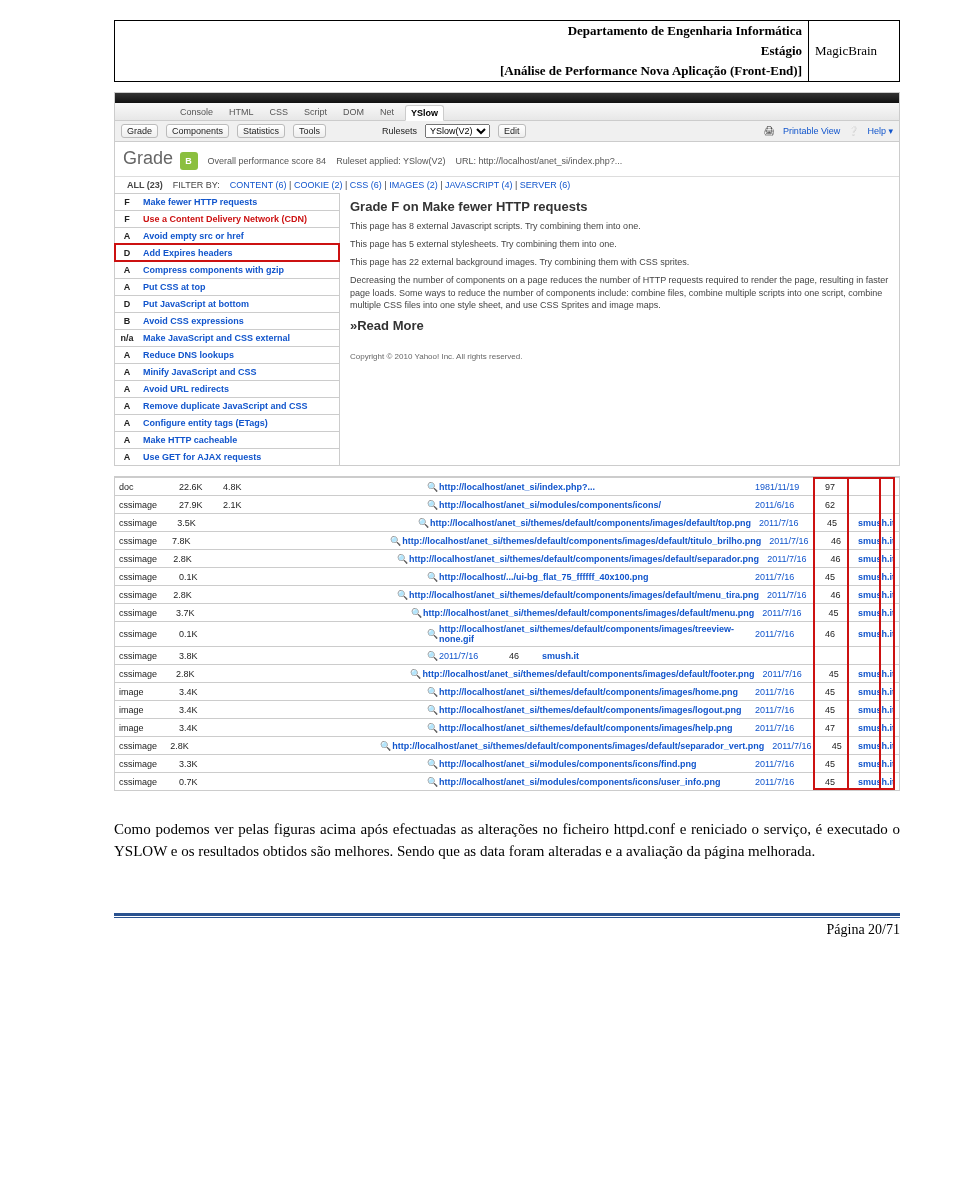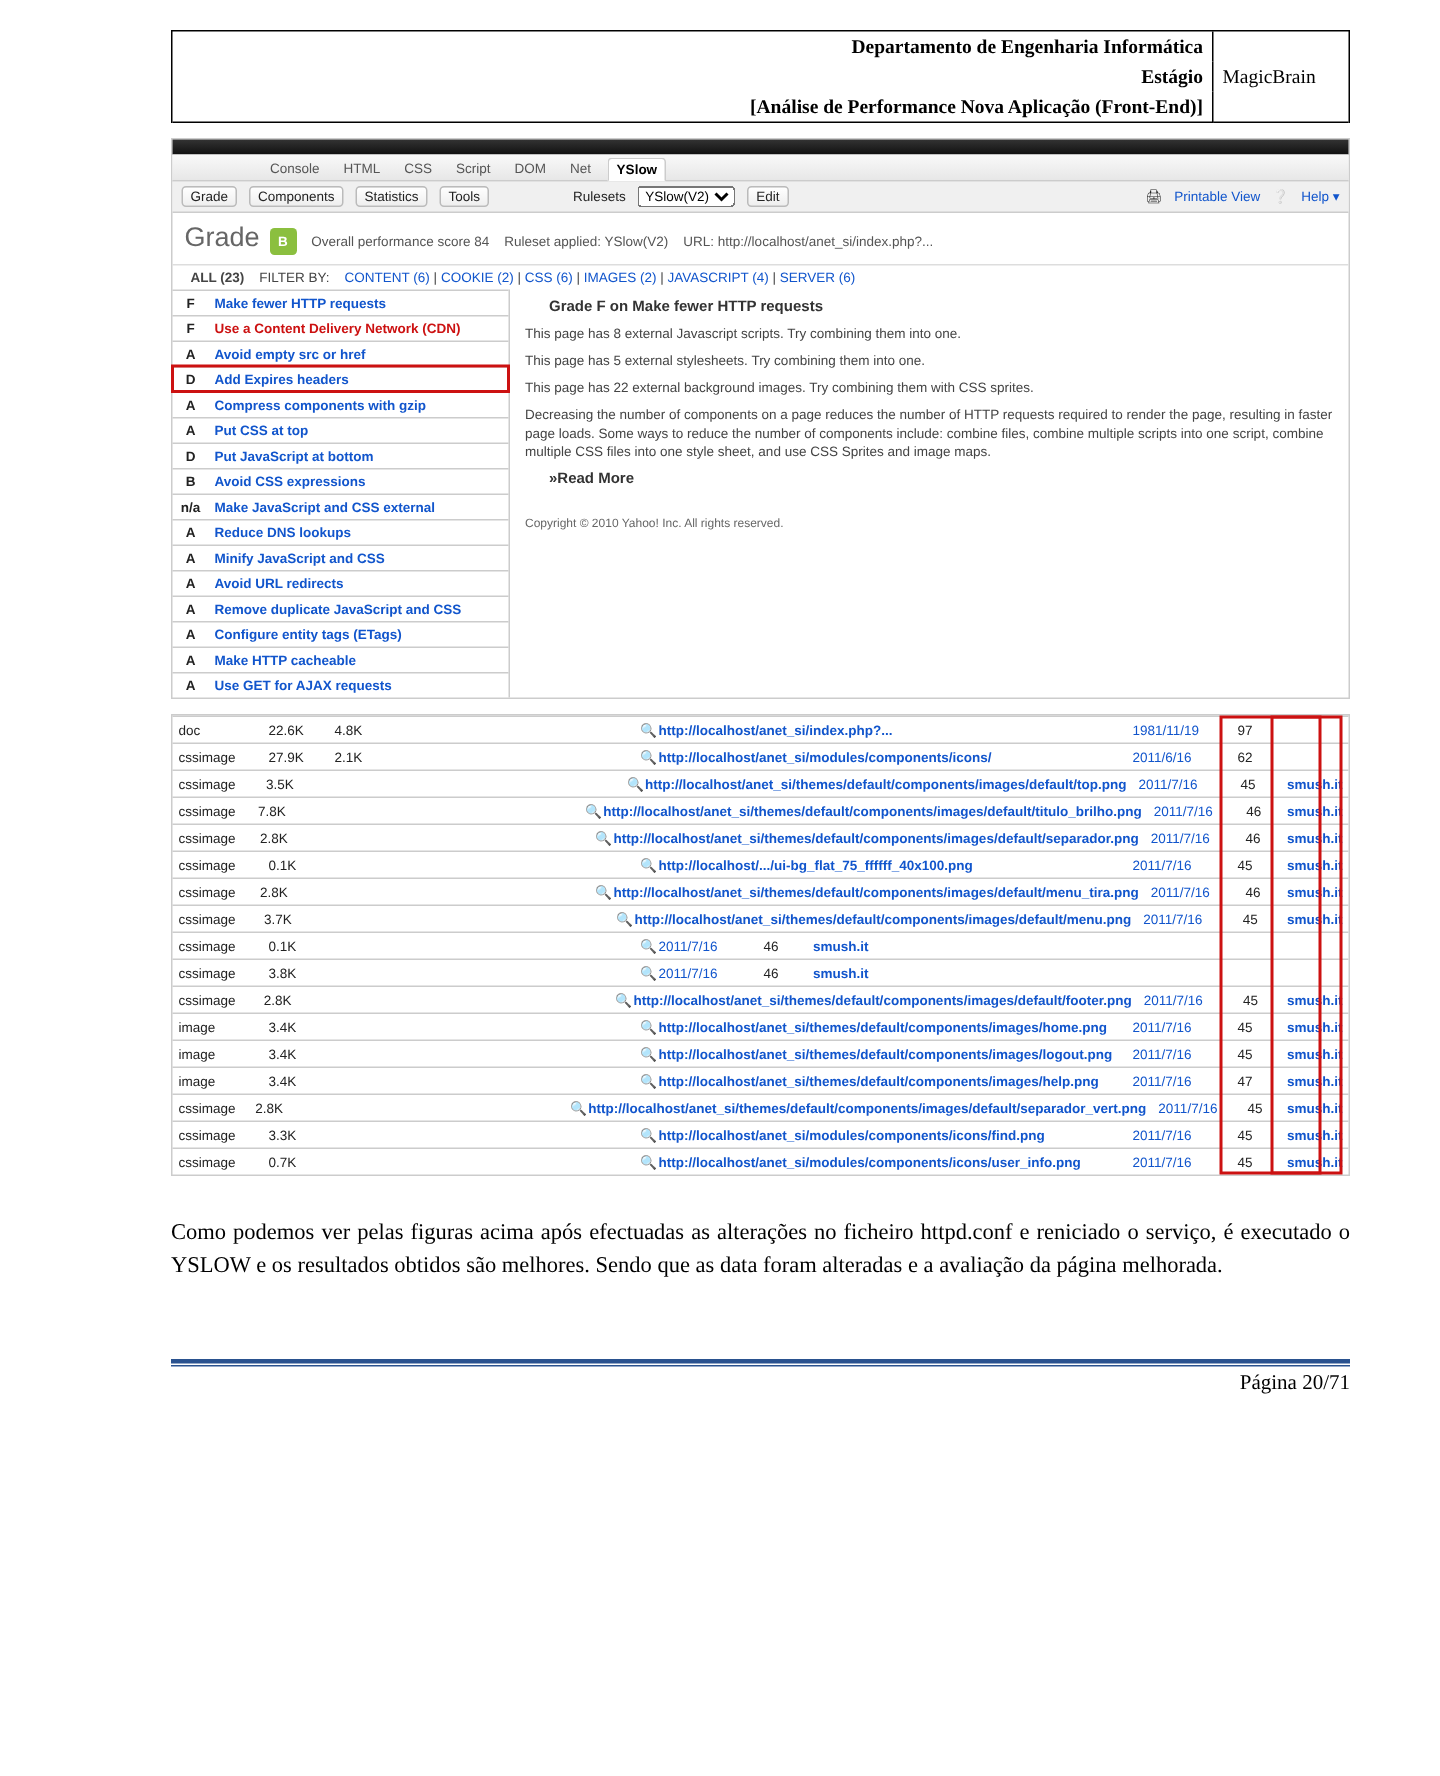--- a/index.html
+++ b/index.html
@@ -28,21 +28,21 @@
   .filterbar { padding:3px 12px; font-size:9px; color:#444; }
   .filterbar .fl { color:#1155cc; }
   .body2 { display:flex; }
   .rules { width:225px; border-right:1px solid #ccc; }
   .rule { display:flex; border-top:1px solid #ccc; font-size:9px; }
   .rule .g { width:24px; text-align:center; font-weight:bold; padding:3px 0; }
   .rule .t { flex:1; padding:3px 4px; font-weight:bold; color:#1155cc; }
   .rule.red .t { color:#cc1111; }
   .rule.hl { outline:2px solid #cc1111; outline-offset:-1px; }
   .detail { flex:1; padding:6px 10px; color:#444; }
-  .detail b { display:block; margin-bottom:6px; color:#333; font-size:10px;margin-left:16px; }
+  .detail b { display:block; margin-bottom:6px; color:#333; font-size:13px; }
   .detail p { margin-bottom:6px; line-height:1.35; }
 
   .shot2-row { display:flex; border-top:1px solid #ccc; font-size:9px; align-items:center; min-height:18px; }
   .shot2-row > div { padding:2px 4px; }
   .c-type{width:60px;} .c-s1{width:44px;} .c-s2{width:44px;} .c-mid{width:160px; color:#666;}
   .c-lens{width:12px; text-align:center; color:#888;}
   .c-url{flex:1; color:#1155cc; font-weight:bold;}
   .c-date{width:70px; color:#1155cc;}
   .c-n{width:30px;}
   .c-a{width:48px; color:#1155cc; font-weight:bold; text-align:right;}
@@ -288,20 +288,21 @@
           <div class="c-date">2011/7/16</div>
           <div class="c-n">45</div>
           <div class="c-a">smush.it</div>
         </div>
         <div class="shot2-row">
           <div class="c-type">cssimage</div>
           <div class="c-s1">0.1K</div>
           <div class="c-s2"></div>
           <div class="c-mid"></div>
           <div class="c-lens">🔍</div>
+          <div class="c-url">http://localhost/anet_si/themes/default/components/images/treeview-none.gif</div>
           <div class="c-date">2011/7/16</div>
           <div class="c-n">46</div>
           <div class="c-a">smush.it</div>
         </div>
         <div class="shot2-row">
           <div class="c-type">cssimage</div>
           <div class="c-s1">3.8K</div>
           <div class="c-s2"></div>
           <div class="c-mid"></div>
           <div class="c-lens">🔍</div>

